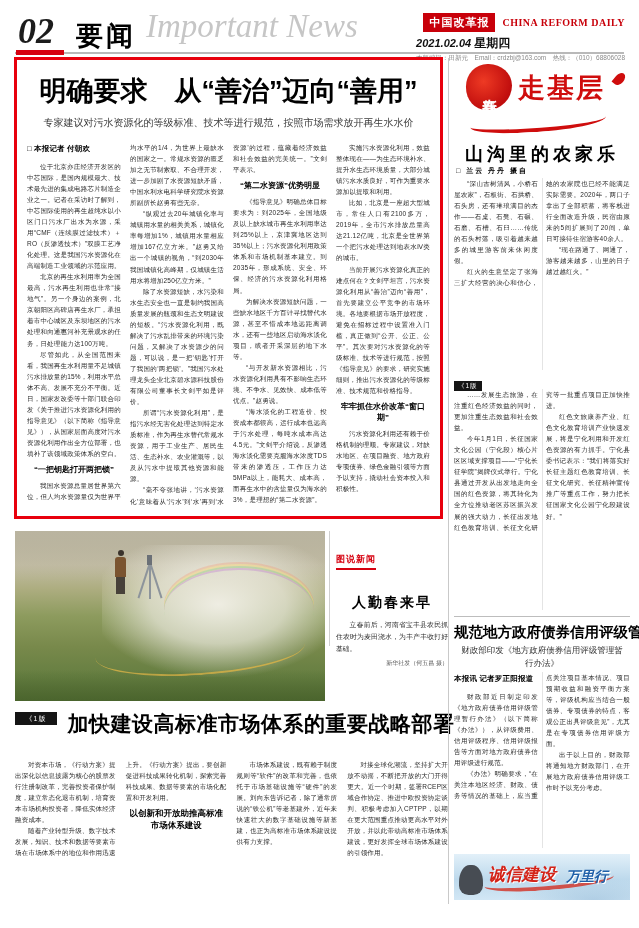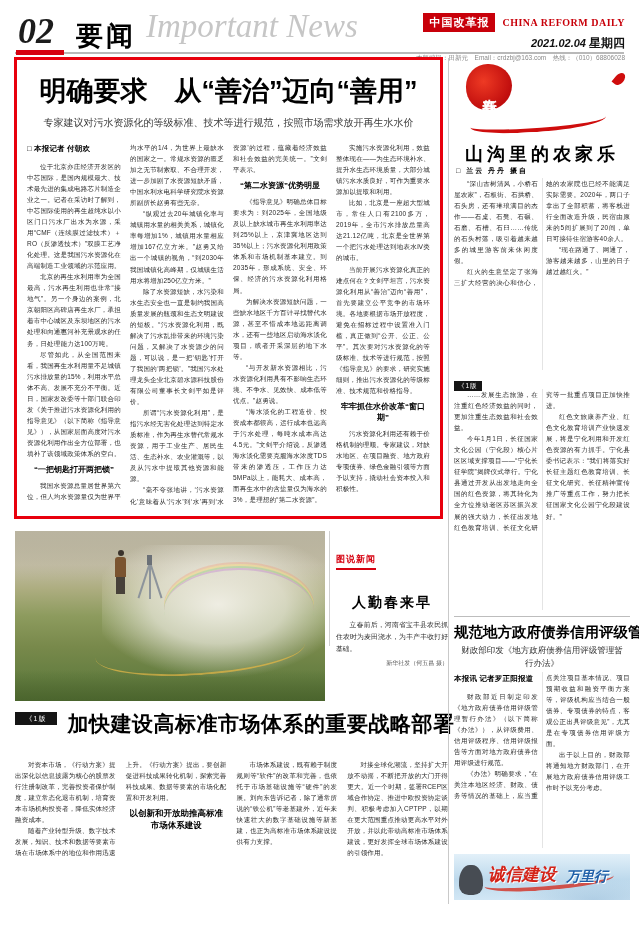--- a/index.html
+++ b/index.html
@@ -6,21 +6,21 @@
   html,body{margin:0;padding:0;background:#ececec;}
   .page{position:relative;width:639px;height:928px;background:#fff;margin:0 auto;
         font-family:"Liberation Sans","DejaVu Sans",sans-serif;color:#222;overflow:hidden;
         box-shadow:0 0 4px rgba(0,0,0,.25);}
   
   .pgnum{position:absolute;left:18px;top:10px;font:italic 900 36px "Liberation Serif","DejaVu Serif",serif;color:#1c1c1c;}
   .redbar{position:absolute;left:16px;top:50px;width:48px;height:5px;background:#d6000f;z-index:2;}
   .hdr-rule{position:absolute;left:15px;top:52px;width:609px;height:2px;background:#b9b9b9;}
   .sec-cn{position:absolute;left:76px;top:18px;font-size:27px;font-weight:900;letter-spacing:3px;color:#000;}
   .sec-en{position:absolute;left:146px;top:8px;font:italic 400 33px "Liberation Serif","DejaVu Serif",serif;color:#c6c6c6;}
-  .mast{position:absolute;right:14px;top:13px;text-align:right;}
+  .mast{position:absolute;right:14px;top:13px;}
   .mast-row{display:flex;justify-content:flex-end;align-items:center;gap:7px;}
   .mastbox{background:#c8000a;color:#fff;font:700 11px "Liberation Serif","DejaVu Serif",serif;
            padding:2px 6px;letter-spacing:1px;}
   .mast-en{color:#c8000a;font:700 10px "Liberation Serif","DejaVu Serif",serif;letter-spacing:.5px;}
   .dateline{margin-top:3px;font:italic 700 11px "Liberation Sans",sans-serif;color:#111;}
   .dateline .wd{font-size:12px;font-style:normal;}
   .edline{margin-top:2px;font-size:6.5px;color:#8a8a8a;}
   
   .lead-box{position:absolute;left:14px;top:57px;width:423px;height:456px;border:3px solid #e8000d;
             background:#fff;padding:0 0;}
@@ -187,20 +187,21 @@
       <p>对接全球化潮流，坚持扩大开放不动摇，不断把开放的大门开得更大。近一个时期，签署RCEP区域合作协定、推进中欧投资协定谈判、积极考虑加入CPTPP，以期在更大范围重点推动更高水平对外开放，并以此带动高标准市场体系建设，更好发挥全球市场体系建设的引领作用。</p>
     </div>
 
   <div class="vdiv"></div>
 
   <aside class="rcol">
     <div class="badge">
       <div class="splash">
         <span>新春</span>
       </div>
+      <div class="zjc">走基层</div>
       <div class="swoosh"></div>
       <div class="drop"></div>
     </div>
     <h3 class="rhl" style="margin:0;">山沟里的农家乐</h3>
     <div class="rbyline">□ 兰云 丹丹 摄自</div>
     <div class="rbody cols">
         <p>“深山古树清风，小桥石屋农家”，石板街、石拱桥、石头房，还有琳琅满目的杰作——石桌、石凳、石碾、石磨、石槽、石臼……传统的石头村落，吸引着越来越多的城里游客前来休闲度假。</p>
         <p>红火的生意坚定了张海三扩大经营的决心和信心，她的农家院也已经不能满足实际需要。2020年，两口子拿出了全部积蓄，将客栈进行全面改造升级，民宿由原来的5间扩展到了20间，单日可接待住宿游客40余人。</p>
         <p>“现在路通了、网通了，游客越来越多，山里的日子越过越红火。”</p>
       </div>

